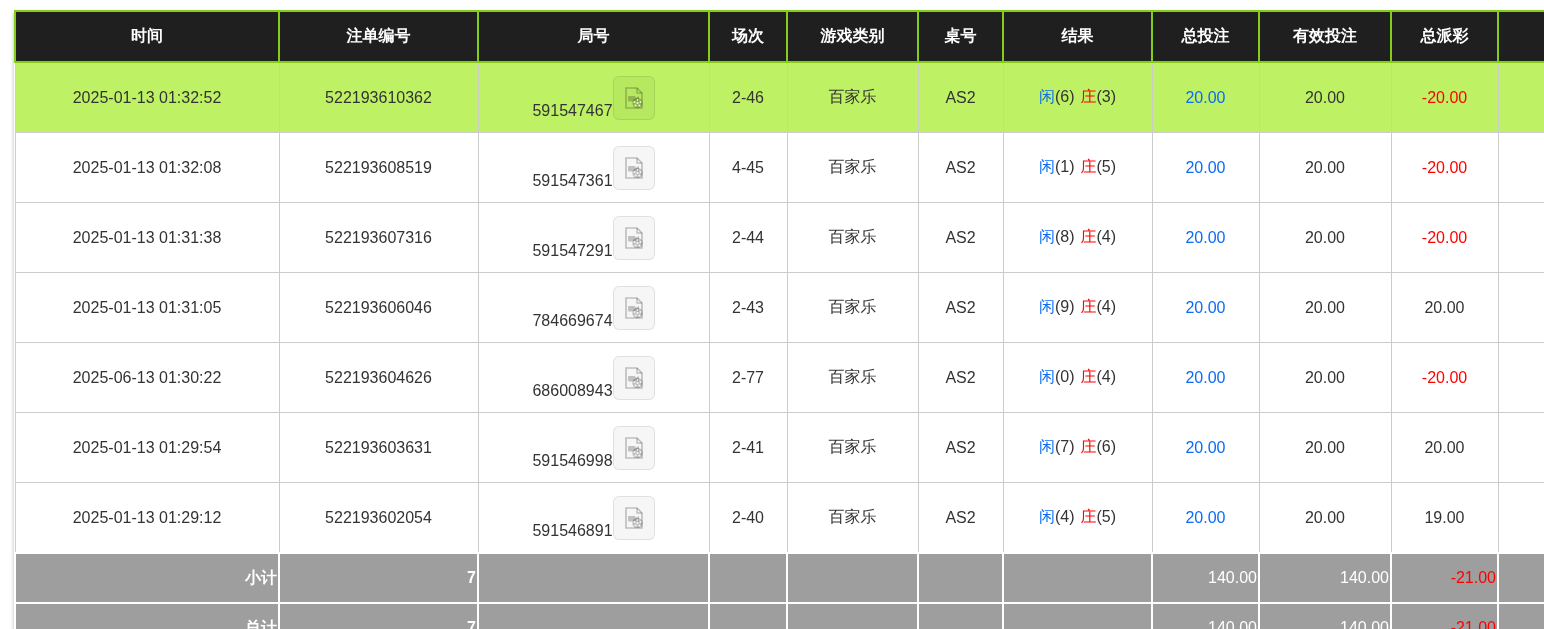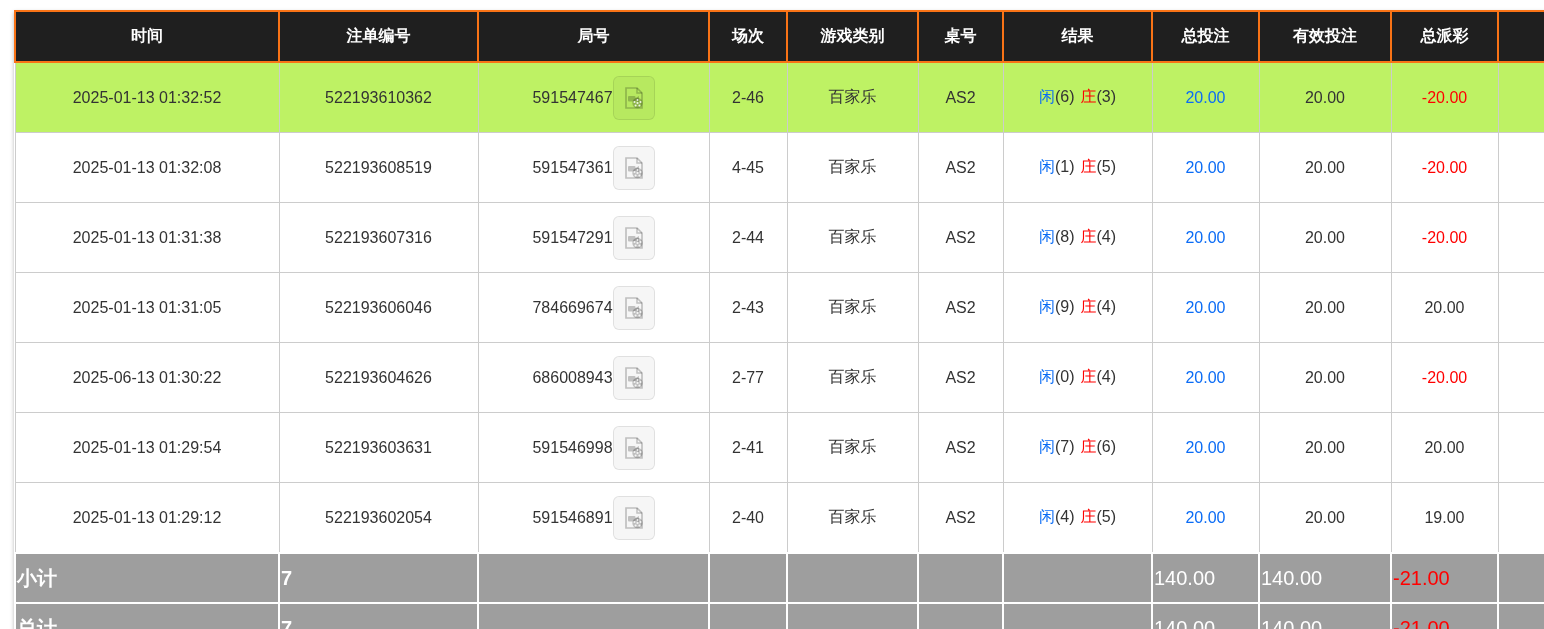--- a/index.html
+++ b/index.html
@@ -34,55 +34,55 @@
   col.c-vbet   { width: 132px; }
   col.c-payout { width: 107px; }
   col.c-extra  { width: 100px; }
 
   thead th {
     background: #1f1f1f;
     color: #ffffff;
     font-weight: bold;
     font-size: 16px;
     height: 47px;
-    border: 2px solid #f97316;
+    border: 2px solid #84cc16;
     text-align: center;
     vertical-align: middle;
   }
   tbody td {
     border: 1px solid #cccccc;
     height: 67px;
     text-align: center;
     vertical-align: middle;
     background: #ffffff;
   }
   tbody tr.hl td { background: #bef264; }
 
   tfoot td {
     background: #9e9e9e;
     color: #ffffff;
     height: 46px;
     border: 2px solid #ffffff;
-    text-align: left;
+    text-align: right;
     vertical-align: middle;
-    font-size: 20px;
+    font-size: 16px;
   }
   tfoot td.lbl { font-weight: bold; }
   tfoot td.cnt { font-weight: bold; }
 
   .blue { color: #0b6cf5; }
   .neg  { color: #ff0000; }
   .res-p { color: #0b6cf5; }
   .res-b { color: #ff0000; }
   .res-v { color: #333333; }
   .res-gap { display: inline-block; width: 6px; }
 
   .round-cell-inner {
     display: inline-flex;
-    align-items: center;
+    align-items: flex-end;
     vertical-align: middle;
   }
   .vbtn {
     display: inline-flex;
     align-items: center;
     justify-content: center;
     width: 42px; height: 44px;
     border-radius: 6px;
     background: rgba(0,0,0,0.035);
     border: 1px solid rgba(0,0,0,0.09);

